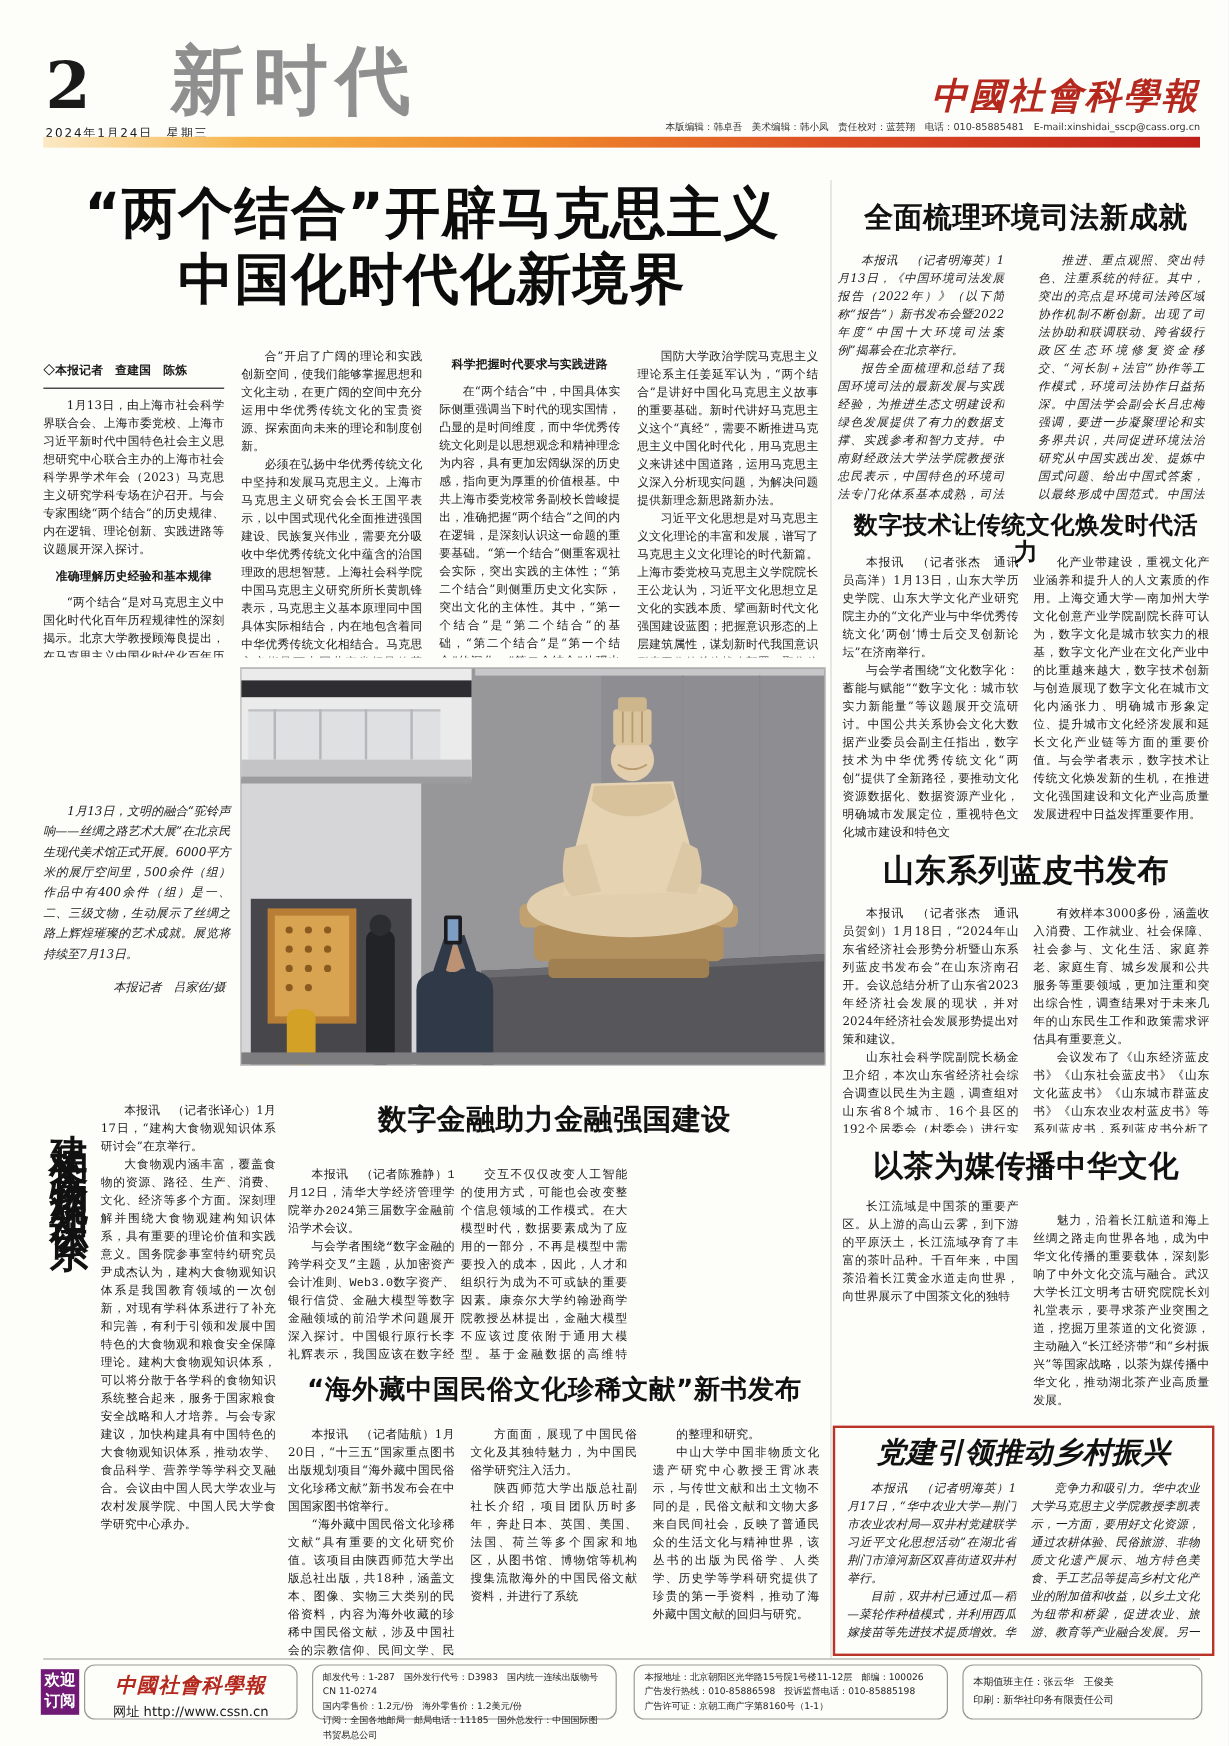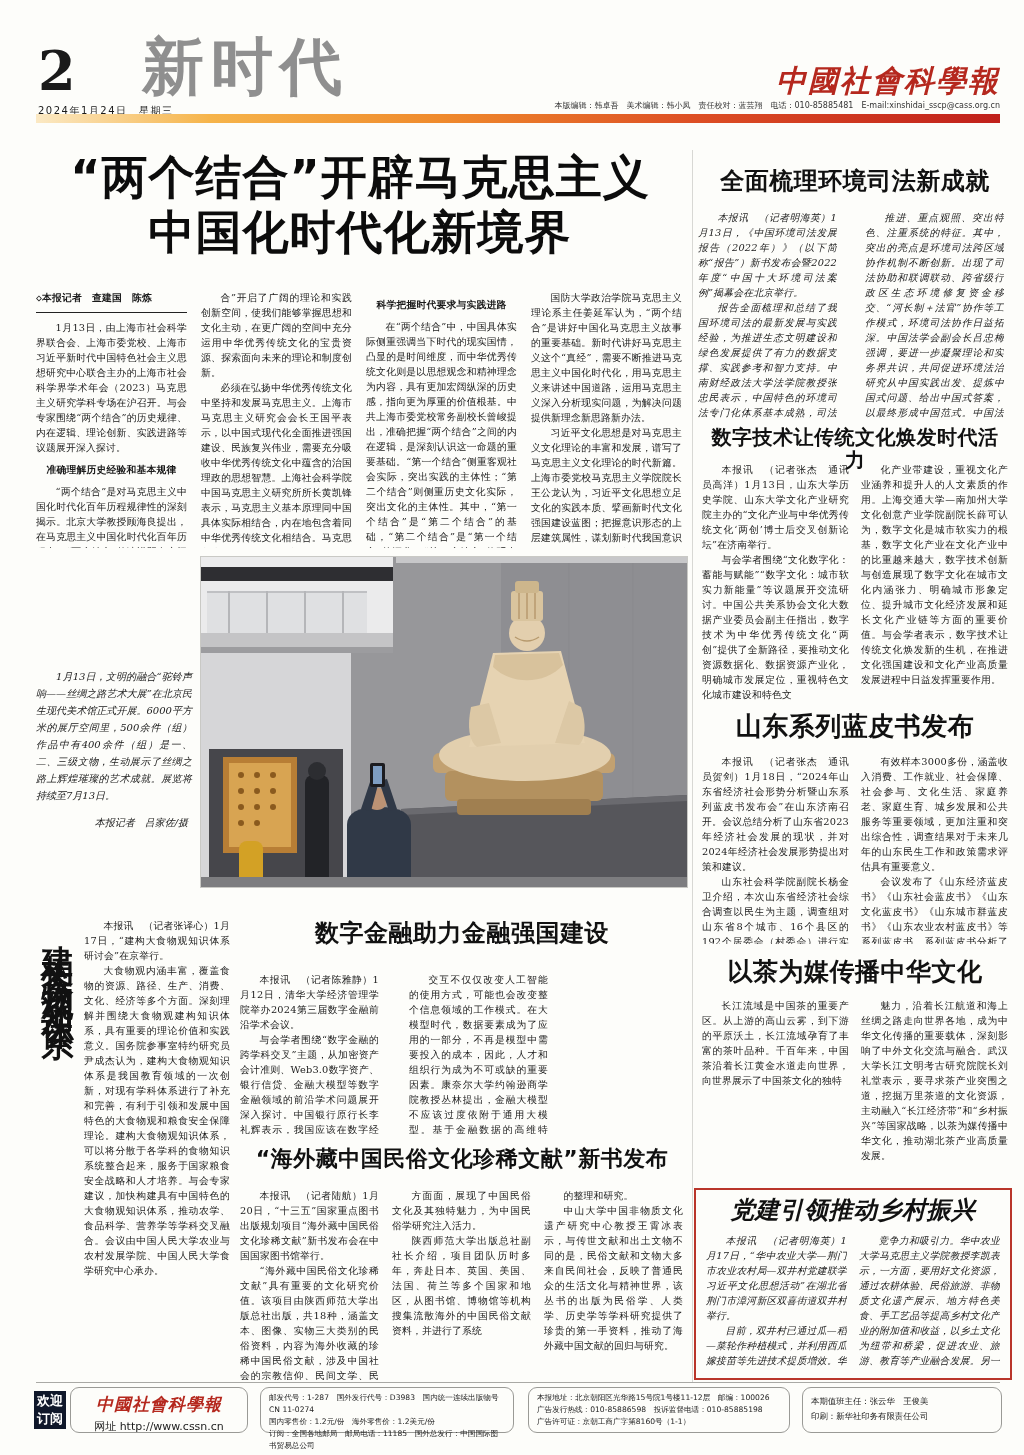--- a/index.html
+++ b/index.html
@@ -20,35 +20,35 @@
   
   .lead-hl{left:36px;top:150px;width:648px;text-align:center;font-weight:900;font-size:46px;
            line-height:55px;letter-spacing:1px;color:#0c0c0c;}
   .art-title{font-weight:900;text-align:center;color:#111;line-height:1.15;letter-spacing:0.5px;}
   
   .cols{display:flex;}
   .col{overflow:hidden;text-align:justify;}
   .col p{margin:0;text-indent:2em;font-size:9.8px;line-height:15px;letter-spacing:0.2px;}
   .subhead{font-family:"DejaVu Sans","Liberation Sans",sans-serif;font-weight:900;font-size:11.5px;
            text-align:center;text-indent:0 !important;margin:7px 0 !important;line-height:15px;}
-  .lead-byline{font-family:Liberation Mono, monospace;font-weight:700;font-size:11px;
-               text-indent:0 !important;padding:1px 0 6px;border-bottom:1.5px solid #222;margin:0 0 7px !important;}
+  .lead-byline{font-family:Liberation Serif, serif;font-weight:700;font-size:11px;
+               text-indent:0 !important;padding:1px 0 6px;border-bottom:1.5px solid #222;margin:11px 0 7px !important;}
   
   .photo-box{left:200px;top:556px;width:486px;height:330px;border:1px solid #c9c9c5;background:#98989a;}
   .photo-caption{left:36px;top:668px;width:156px;}
   .photo-caption p{margin:0;font-style:italic;font-size:10px;line-height:17px;text-indent:2em;text-align:justify;}
   .photo-credit{margin-top:12px;font-style:italic;font-size:10px;text-align:right;padding-right:4px;}
   
   .vert-title{left:36px;top:920px;width:44px;height:462px;writing-mode:vertical-rl;text-orientation:upright;
               font-weight:900;font-size:32px;letter-spacing:9px;line-height:44px;color:#111;}
   
   .red-box{left:694px;top:1188px;width:318px;height:192px;border:2px solid #b9352a;box-sizing:border-box;font-style:italic;}
   
   .foot-rule{left:36px;top:1382px;width:964px;height:1px;background:#a9a9a5;}
-  .subscribe{left:34px;top:1391px;width:32px;height:38px;background:#0f172a;color:#fff;text-align:center;
+  .subscribe{left:34px;top:1391px;width:32px;height:38px;background:#701a75;color:#fff;text-align:center;
              font-weight:700;font-size:13px;line-height:18px;padding-top:1px;box-sizing:border-box;}
   .fbox{border:1px solid #9a9a96;border-radius:9px;box-sizing:border-box;background:#fdfdfa;}
   .brand-box{left:70px;top:1387px;width:178px;height:46px;text-align:center;}
   .brand-name{font-size:17px;font-weight:700;font-style:italic;color:#b5281e;margin-top:5px;letter-spacing:1px;}
   .brand-site{font-size:11px;margin-top:3px;}
   .small-lines{font-size:7.6px;line-height:12px;color:#222;padding:4px 8px;}
   .codes-box{left:260px;top:1387px;width:254px;height:46px;}
   .addr-box{left:528px;top:1387px;width:262px;height:46px;}
   .duty-box{left:802px;top:1387px;width:200px;height:46px;}
   .duty-box .small-lines{font-size:8.4px;line-height:15px;padding-top:6px;}
@@ -197,21 +197,21 @@
       <p>有效样本3000多份，涵盖收入消费、工作就业、社会保障、社会参与、文化生活、家庭养老、家庭生育、城乡发展和公共服务等重要领域，更加注重和突出综合性，调查结果对于未来几年的山东民生工作和政策需求评估具有重要意义。</p>
       <p>会议发布了《山东经济蓝皮书》《山东社会蓝皮书》《山东文化蓝皮书》《山东城市群蓝皮书》《山东农业农村蓝皮书》等系列蓝皮书，系列蓝皮书分析了2023年山东省经济、社会、文化等领域的现状和问题，对2024年发展形势进行分析预测并提出对策建议。</p>
     </div>
   </div>
 
   <div class="abs art-title sans" style="left:702px;top:958px;width:306px;font-size:25px;">以茶为媒传播中华文化</div>
   <div class="abs cols" style="left:702px;top:998px;width:306px;height:184px;gap:12px;">
     <div class="col" style="width:147px;height:184px;">
       <p>长江流域是中国茶的重要产区。从上游的高山云雾，到下游的平原沃土，长江流域孕育了丰富的茶叶品种。千百年来，中国茶沿着长江黄金水道走向世界，向世界展示了中国茶文化的独特</p>
     </div>
-    <div class="col" style="width:147px;height:184px;">
+    <div class="col" style="width:147px;height:184px;margin-top:12px;">
       <p>魅力，沿着长江航道和海上丝绸之路走向世界各地，成为中华文化传播的重要载体，深刻影响了中外文化交流与融合。武汉大学长江文明考古研究院院长刘礼堂表示，要寻求茶产业突围之道，挖掘万里茶道的文化资源，主动融入“长江经济带”和“乡村振兴”等国家战略，以茶为媒传播中华文化，推动湖北茶产业高质量发展。</p>
     </div>
   </div>
 
   <div class="abs red-box">
     <div class="art-title sans" style="margin:7px 8px 0;font-size:24px;">党建引领推动乡村振兴</div>
     <div class="cols" style="margin:8px 10px 0;gap:12px;">
       <div class="col" style="width:141px;height:134px;">
         <p>本报讯　（记者明海英）1月17日，“华中农业大学—荆门市农业农村局—双井村党建联学习近平文化思想活动”在湖北省荆门市漳河新区双喜街道双井村举行。</p>
         <p>目前，双井村已通过瓜—稻—菜轮作种植模式，并利用西瓜嫁接苗等先进技术提质增效。华中农业大学马克思主义学院党委书记程华东建议，一手抓党建、一手抓产业，让农民不仅有收成，更要有技法，运用科学思维提升乡村产业的</p>
@@ -222,21 +222,21 @@
     </div>
   </div>
 
   <div class="abs vert-title sans">建构大食物观知识体系</div>
   <div class="abs col" style="left:84px;top:918px;width:146px;height:464px;">
     <p>本报讯　（记者张译心）1月17日，“建构大食物观知识体系研讨会”在京举行。</p>
     <p>大食物观内涵丰富，覆盖食物的资源、路径、生产、消费、文化、经济等多个方面。深刻理解并围绕大食物观建构知识体系，具有重要的理论价值和实践意义。国务院参事室特约研究员尹成杰认为，建构大食物观知识体系是我国教育领域的一次创新，对现有学科体系进行了补充和完善，有利于引领和发展中国特色的大食物观和粮食安全保障理论。建构大食物观知识体系，可以将分散于各学科的食物知识系统整合起来，服务于国家粮食安全战略和人才培养。与会专家建议，加快构建具有中国特色的大食物观知识体系，推动农学、食品科学、营养学等学科交叉融合。会议由中国人民大学农业与农村发展学院、中国人民大学食学研究中心承办。</p>
   </div>
 
   <div class="abs art-title sans" style="left:240px;top:920px;width:444px;font-size:24px;">数字金融助力金融强国建设</div>
-  <div class="abs cols" style="left:240px;top:972px;width:444px;height:162px;gap:30px;">
+  <div class="abs cols" style="left:240px;top:972px;width:444px;height:162px;gap:5px;font-family:Liberation Mono, monospace;">
     <div class="col" style="width:139px;height:162px;">
       <p>本报讯　（记者陈雅静）1月12日，清华大学经济管理学院举办2024第三届数字金融前沿学术会议。</p>
       <p>与会学者围绕“数字金融的跨学科交叉”主题，从加密资产会计准则、Web3.0数字资产、银行信贷、金融大模型等数字金融领域的前沿学术问题展开深入探讨。中国银行原行长李礼辉表示，我国应该在数字经济国际竞争中坚持</p>
     </div>
     <div class="col" style="width:139px;height:162px;">
       <p>交互不仅仅改变人工智能的使用方式，可能也会改变整个信息领域的工作模式。在大模型时代，数据要素成为了应用的一部分，不再是模型中需要投入的成本，因此，人才和组织行为成为不可或缺的重要因素。康奈尔大学约翰逊商学院教授丛林提出，金融大模型不应该过度依附于通用大模型。基于金融数据的高维特点，金融领域大模型的研究开发重点应在于“智慧”，以应用目标为导向，提高实践应用效果。</p>
     </div>
   </div>
 
   <div class="abs art-title sans" style="left:240px;top:1146px;width:444px;font-size:22px;">“海外藏中国民俗文化珍稀文献”新书发布</div>

